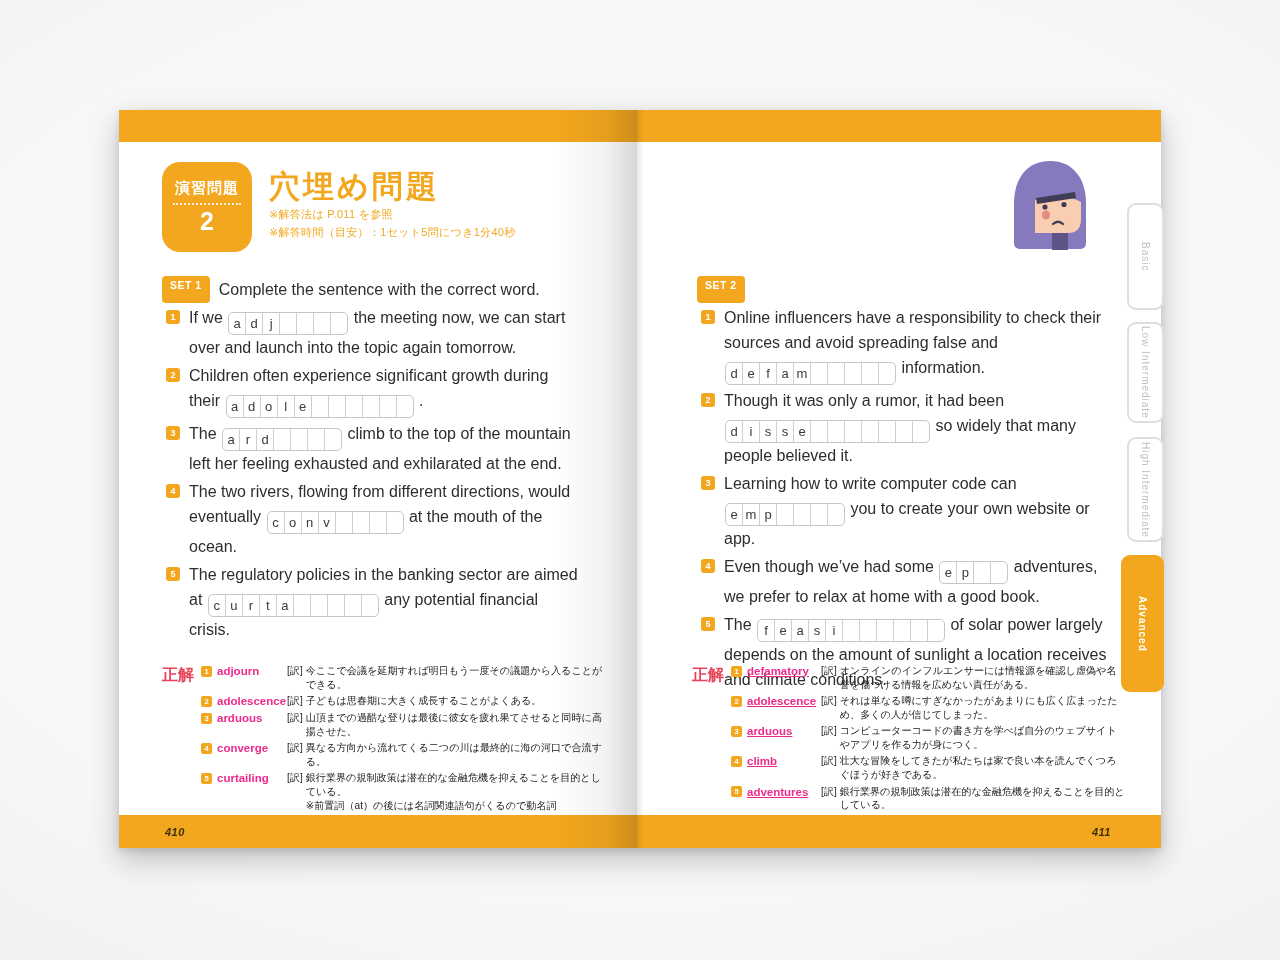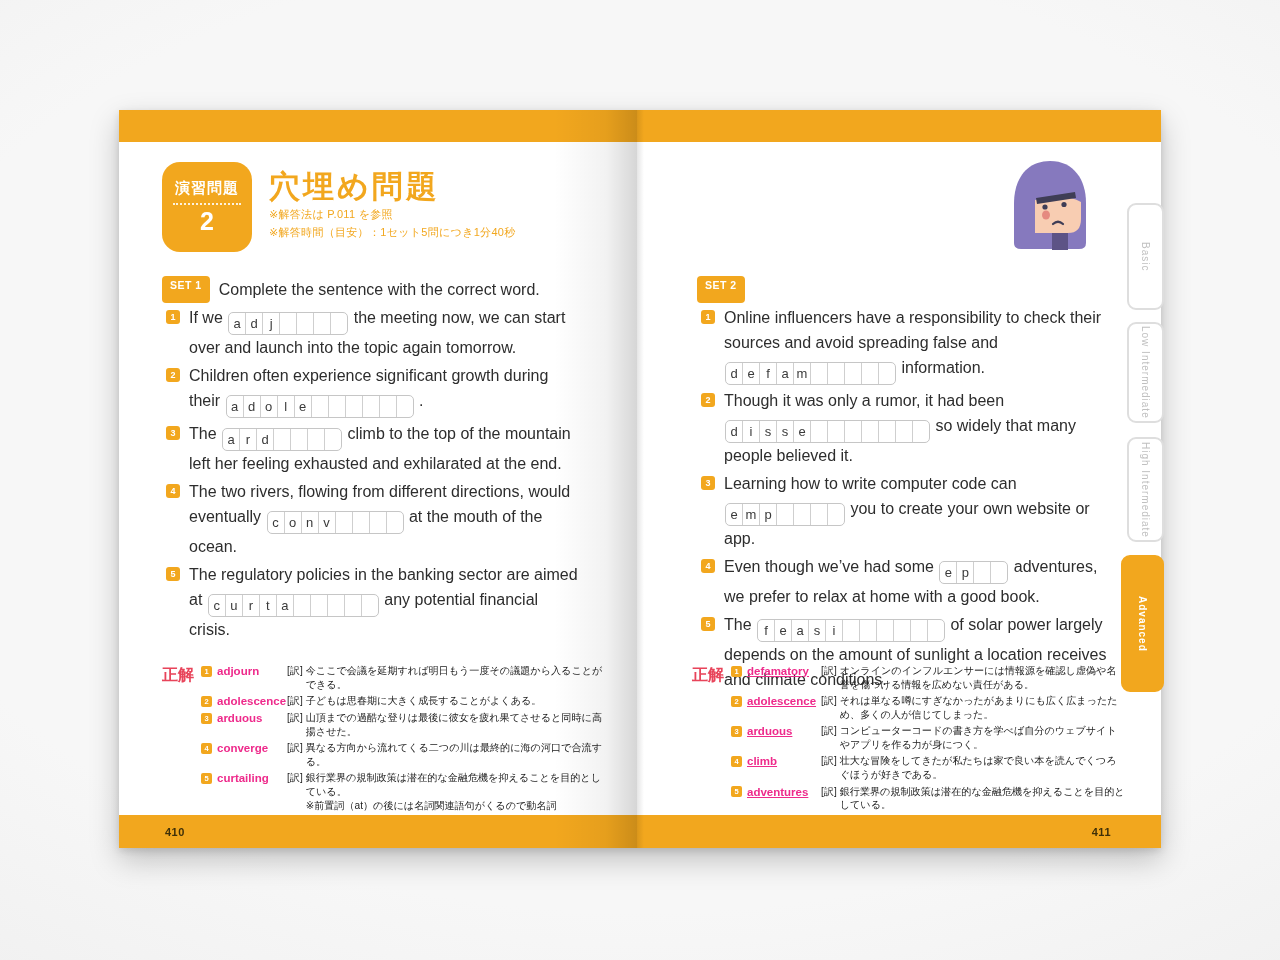--- a/index.html
+++ b/index.html
@@ -19,21 +19,21 @@
   .page-left::after{
     content:"";position:absolute;inset:0;pointer-events:none;z-index:6;
     background:linear-gradient(to right, rgba(0,0,0,0) 84%, rgba(0,0,0,.05) 94%, rgba(0,0,0,.16) 100%);
   }
   .page-right::before{
     content:"";position:absolute;left:0;top:0;bottom:0;width:7px;pointer-events:none;z-index:6;
     background:linear-gradient(to right, rgba(0,0,0,.10), rgba(0,0,0,0));
   }
   .bar{position:absolute;left:0;right:0;height:32px;background:#F2A71E;}
   .bar.top{top:0;}
-  .bar.bottom{bottom:0;height:33px;display:flex;align-items:center;}
+  .bar.bottom{bottom:0;height:33px;display:flex;align-items:center;font-style:italic;}
   .pagenum{font-size:11px;font-weight:bold;color:#3f3008;letter-spacing:.5px;}
   .pn-left{padding-left:46px;}
   .pn-right{width:100%;text-align:right;padding-right:50px;}
 
   
   .lesson-badge{
     position:absolute;left:43px;top:52px;width:90px;height:90px;border-radius:18px;
     background:#F2A71E;color:#fff;display:flex;flex-direction:column;align-items:center;justify-content:center;
   }
   .lb-title{font-size:15px;font-weight:bold;letter-spacing:1px;}

